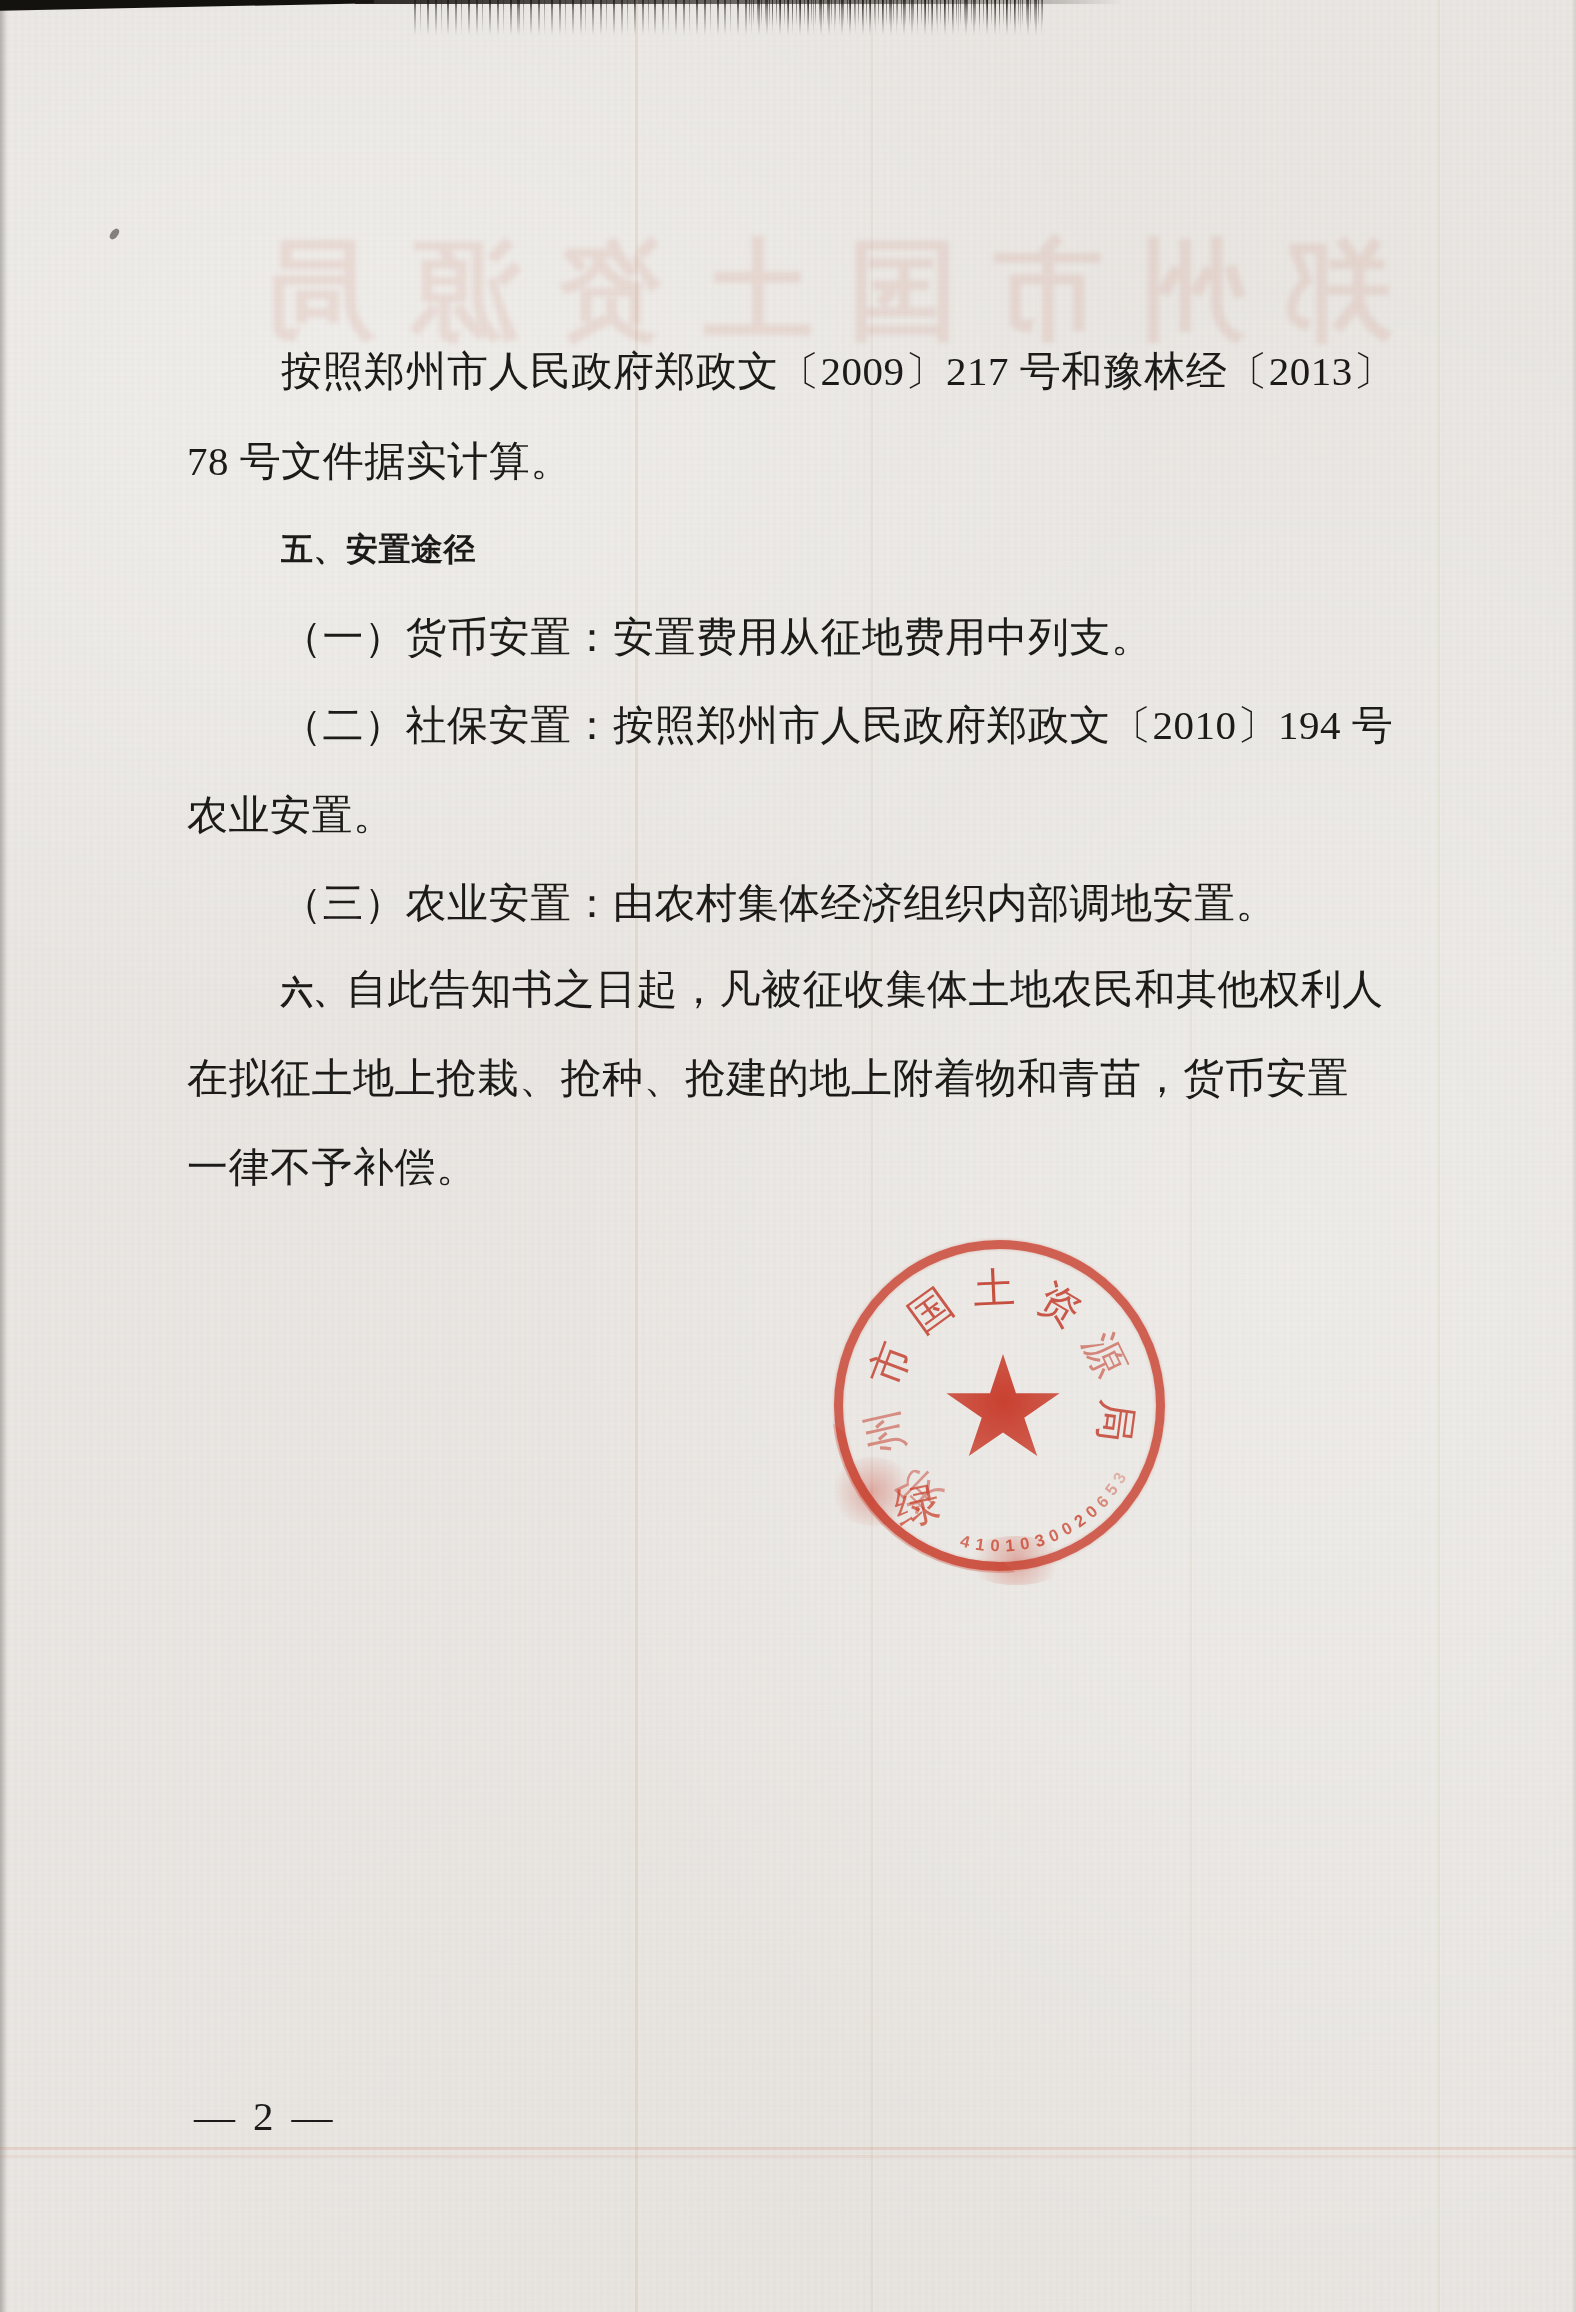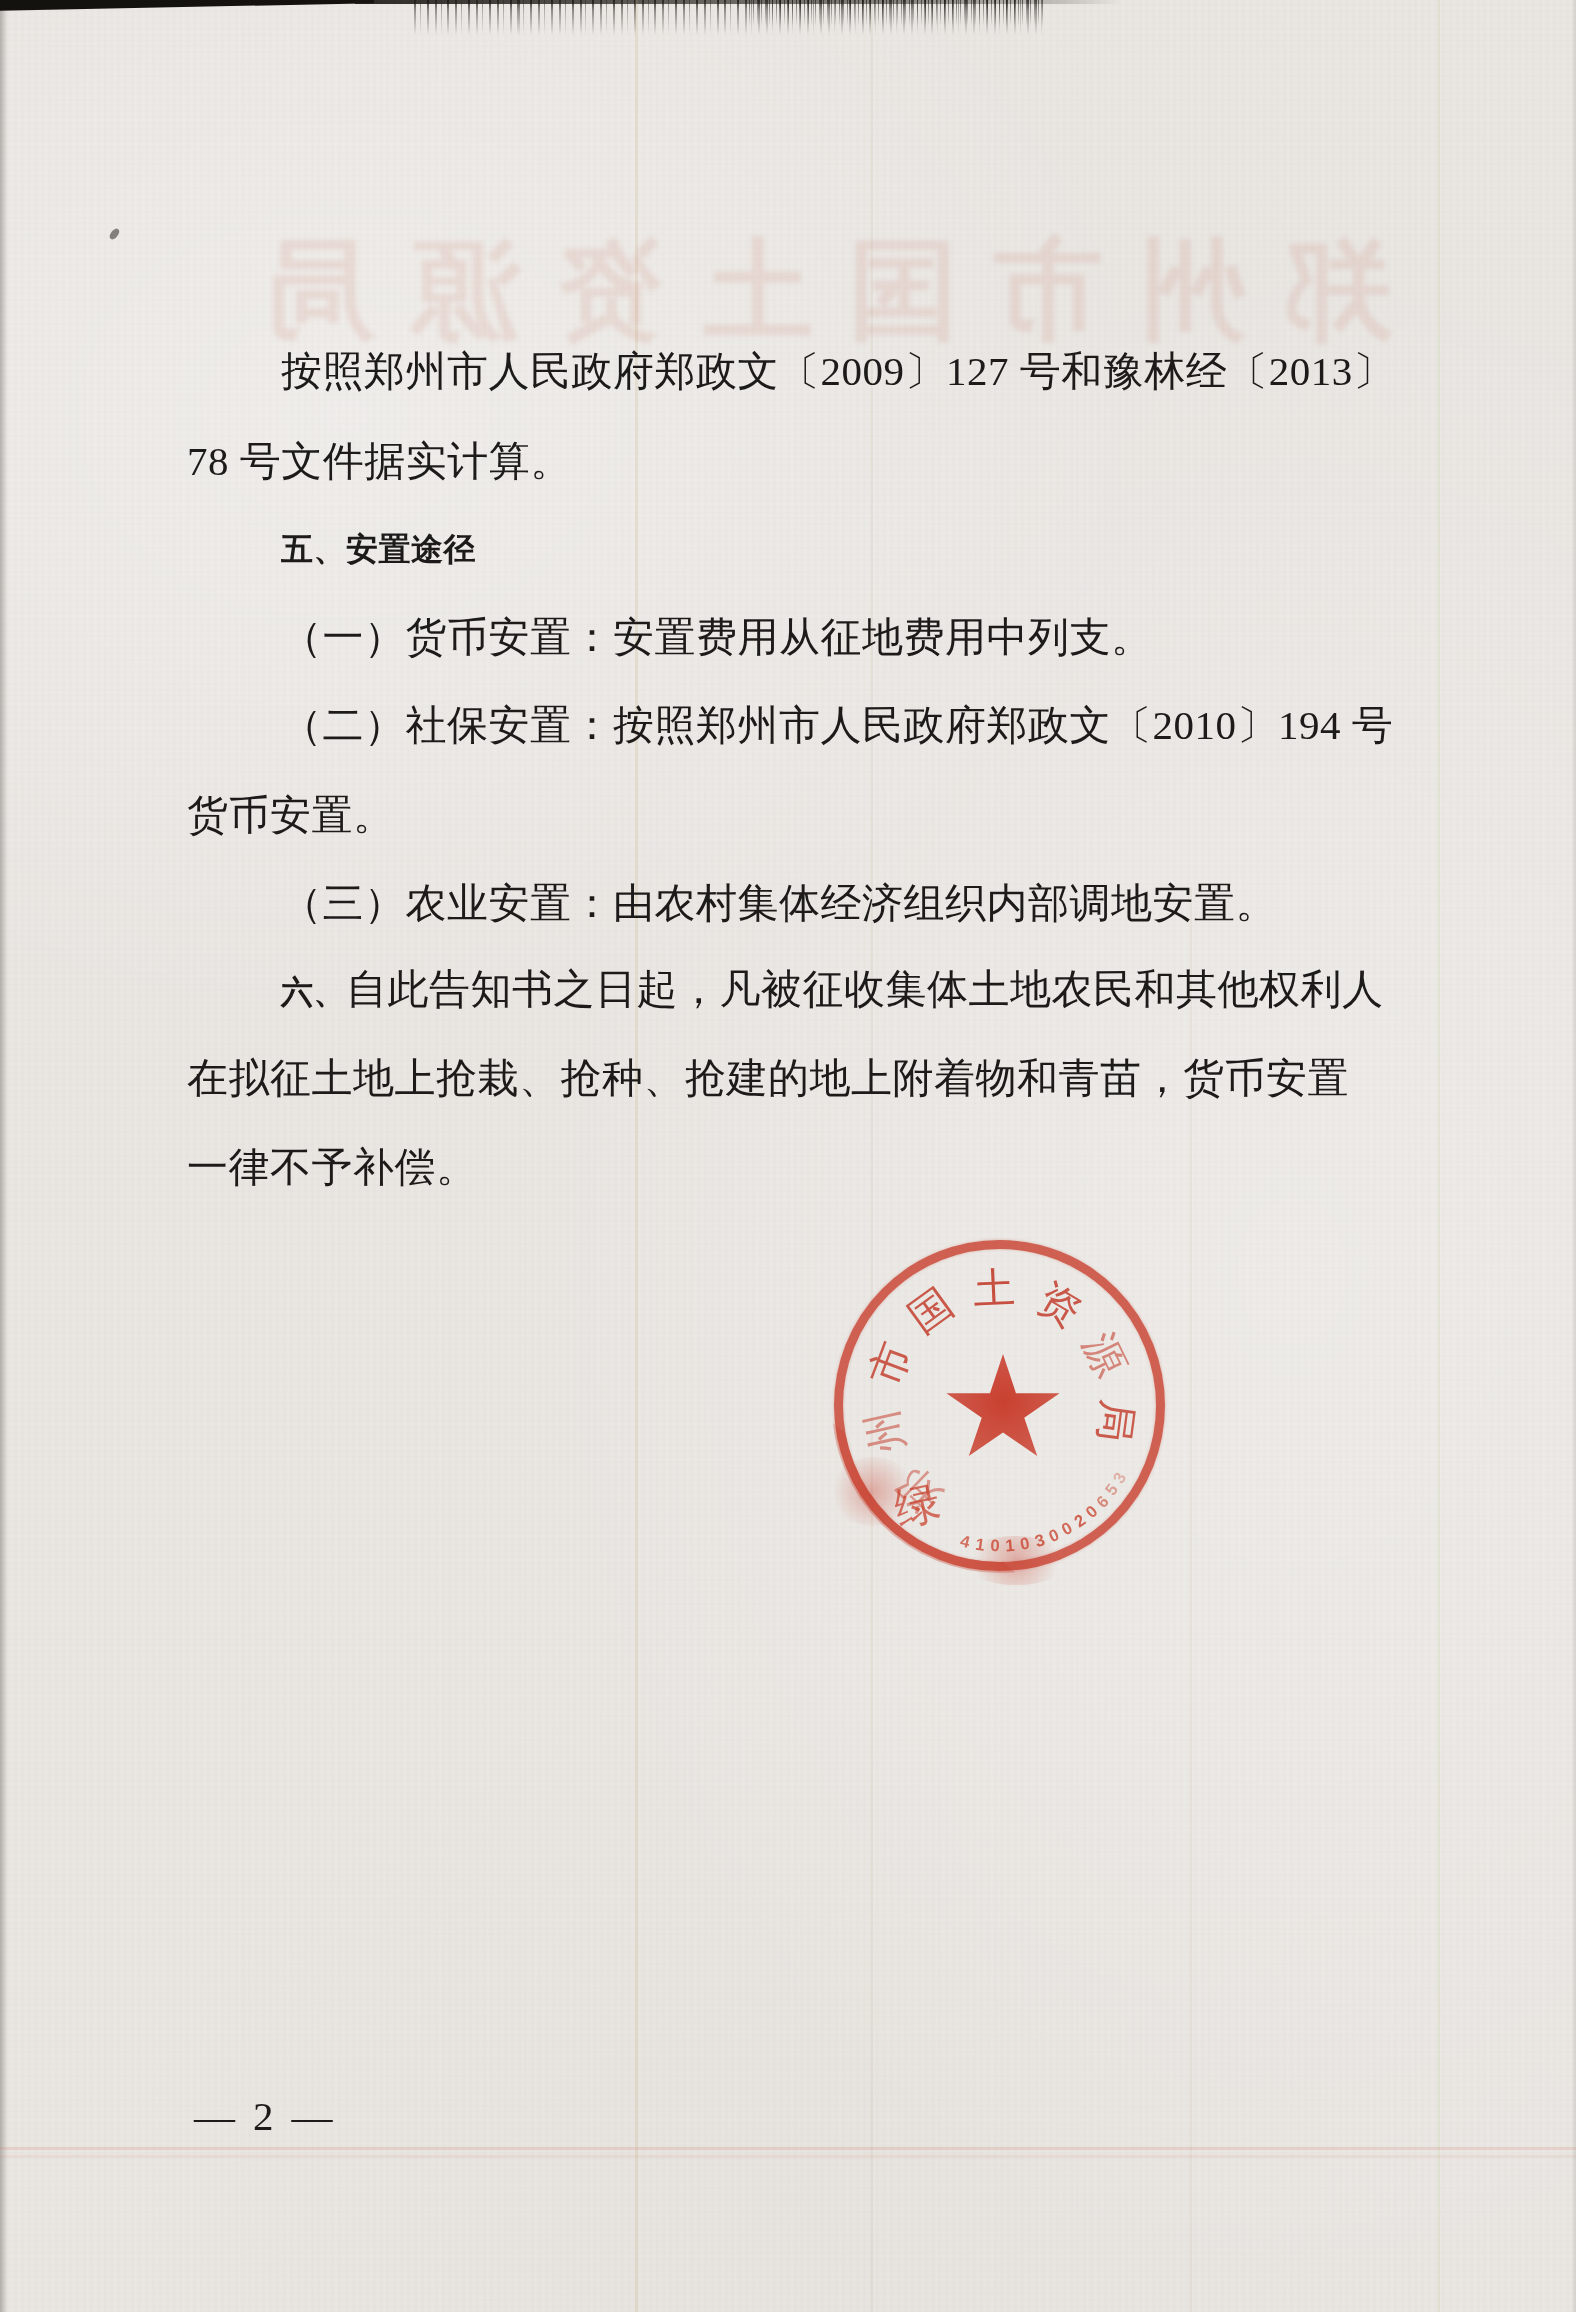--- a/index.html
+++ b/index.html
@@ -96,26 +96,26 @@
 
   <div class="crease-v1"></div>
   <div class="crease-v2"></div>
   <div class="crease-v3"></div>
   <div class="crease-v4"></div>
   <div class="pink-line"></div>
 
   <div class="ghost-header">郑州市国土资源局</div>
 
   <div id="text-layer">
-      <div class="text-line" style="left: 281px; top: 347px;">按照郑州市人民政府郑政文〔2009〕127 号和豫林经〔2013〕</div>
+      <div class="text-line" style="left: 281px; top: 347px;">按照郑州市人民政府郑政文〔2009〕217 号和豫林经〔2013〕</div>
       <div class="text-line" style="left: 187px; top: 437px;">78 号文件据实计算。</div>
       <div class="text-line heading" style="left: 281px; top: 525px;">五、安置途径</div>
       <div class="text-line" style="left: 281px; top: 613px;">（一）货币安置：安置费用从征地费用中列支。</div>
       <div class="text-line" style="left: 281px; top: 701px; font-family: Liberation Serif, serif;">（二）社保安置：按照郑州市人民政府郑政文〔2010〕194 号</div>
-      <div class="text-line" style="left: 187px; top: 791px;">货币安置。</div>
+      <div class="text-line" style="left: 187px; top: 791px;">农业安置。</div>
       <div class="text-line" style="left: 281px; top: 879px;">（三）农业安置：由农村集体经济组织内部调地安置。</div>
       <div class="text-line" style="left: 281px; top: 965px;"><span class="hei">六、</span><span>自此告知书之日起，凡被征收集体土地农民和其他权利人</span></div>
       <div class="text-line" style="left: 187px; top: 1054px;">在拟征土地上抢栽、抢种、抢建的地上附着物和青苗，货币安置</div>
       <div class="text-line" style="left: 187px; top: 1143px;">一律不予补偿。</div>
     </div>
 
   <div class="seal">
     <div class="seal-ring"></div>
     <div class="seal-ring2"></div>
     <div class="seal-star"></div>

